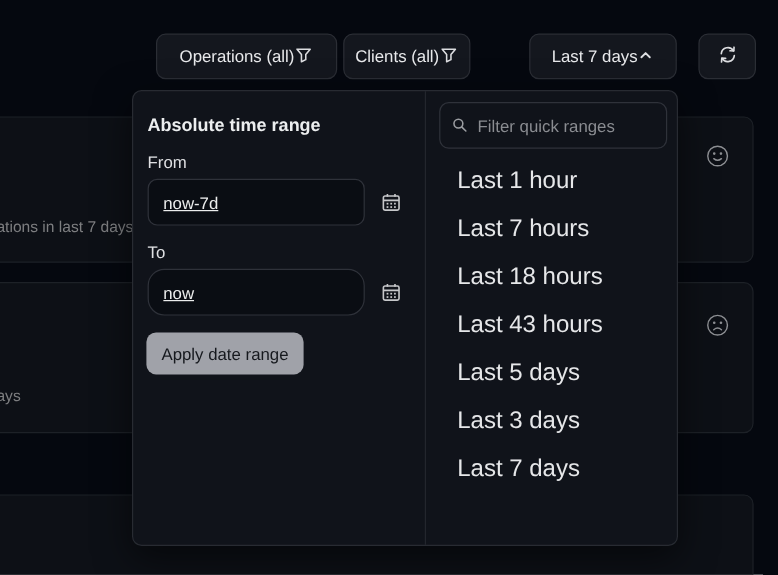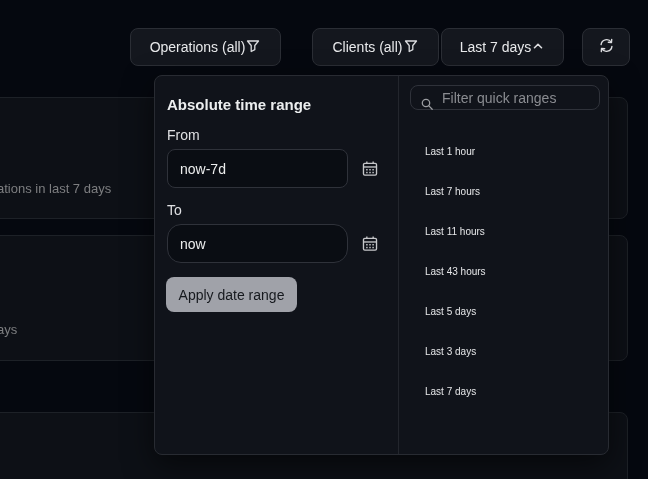--- a/index.html
+++ b/index.html
@@ -28,71 +28,72 @@
   
   .tb-btn{
     position:absolute;top:28px;height:38px;box-sizing:border-box;
     background:#14171e;border:1px solid #2b2e35;border-radius:8px;
     color:#e8e9eb;font-size:14px;display:flex;align-items:center;
     justify-content:center;gap:0;z-index:5;cursor:pointer;
     font-family:"Liberation Sans",sans-serif;
   }
   .tb-btn svg{flex:0 0 auto;}
   #btn-operations{left:130px;width:151px;}
-  #btn-clients{left:312px;width:127px;}
+  #btn-clients{left:286px;width:106px;}
   #btn-timerange{left:441px;width:123px;}
   #btn-refresh{left:582px;width:48px;}
   
   .panel{
     position:absolute;left:110px;top:75px;width:455px;height:380px;
     box-sizing:border-box;background:#10131a;border:1px solid #282b32;
-    border-radius:8px;box-shadow:0 10px 30px rgba(0,0,0,.55);z-index:10;margin-left:44px;
+    border-radius:8px;box-shadow:0 10px 30px rgba(0,0,0,.55);z-index:10;
   }
   .panel .divider{
     position:absolute;left:243px;top:0;bottom:0;width:1px;background:#23262d;
   }
   .tp-title{
     position:absolute;left:12px;top:20px;font-size:15px;font-weight:700;
     color:#eceeef;
   }
   .tp-label{position:absolute;left:12px;font-size:14px;color:#dfe0e3;}
   .tp-label.from{top:51px;}
   .tp-label.to{top:126px;}
   .tp-input{
     position:absolute;left:12px;width:181px;height:39px;box-sizing:border-box;
     background:#0a0d13;border:1px solid #2f323a;border-radius:8px;
     color:#eceded;font-size:14px;padding:0 12px;outline:none;
     font-family:"Liberation Sans",sans-serif;
+    text-decoration:underline;
   }
   .tp-input.from{top:73px;}
   .tp-input.to{top:148px;border-radius:14px;}
   .cal-icon{position:absolute;left:206px;width:18px;height:18px;color:#c6c7ca;cursor:pointer;}
   .cal-icon.from{top:84px;}
   .cal-icon.to{top:159px;}
   .apply-btn{
     position:absolute;left:11px;top:201px;width:131px;height:35px;
     background:#a0a2a9;border:none;border-radius:8px;color:#16191e;
     font-size:14px;display:flex;align-items:center;justify-content:center;
     cursor:pointer;font-family:Liberation Sans, sans-serif;
   }
-  .search-wrap{position:absolute;left:255px;top:9px;width:190px;height:25px;box-sizing:border-box;}
+  .search-wrap{position:absolute;left:255px;top:9px;width:190px;height:39px;box-sizing:border-box;}
   .search-input{
     width:100%;height:100%;box-sizing:border-box;background:transparent;
     border:1px solid #2f323a;border-radius:8px;color:#d8d9db;font-size:14px;
     padding:0 10px 0 31px;outline:none;font-family:"Liberation Sans",sans-serif;
   }
   .search-input::placeholder{color:#8a8c91;opacity:1;}
   .search-icon{
     position:absolute;left:10px;top:12px;width:14px;height:14px;color:#9b9da1;
     pointer-events:none;
   }
   .qr-list{position:absolute;left:244px;top:55px;width:210px;}
   .qr-item{
     height:40px;display:flex;align-items:center;padding-left:26px;
-    font-size:10px;color:#e6e7e9;cursor:pointer;
+    font-size:20px;color:#e6e7e9;cursor:pointer;
   }
 </style>
 </head>
 <body>
 
 <div class="stage">
 
   <div class="bg-card c1"></div>
   <div class="bg-card c2"></div>
   <div class="bg-card c3"></div>
@@ -202,21 +203,21 @@
         <svg viewBox="0 0 14 14" width="14" height="14" fill="none" stroke="currentColor" stroke-width="1.3" stroke-linecap="round">
           <circle cx="6" cy="6" r="3.7"></circle>
           <line x1="8.9" y1="8.9" x2="12.2" y2="12.2"></line>
         </svg>
       </span>
     </div>
 
     <div class="qr-list">
       <div class="qr-item">Last 1 hour</div>
       <div class="qr-item">Last 7 hours</div>
-      <div class="qr-item">Last 11 hours</div>
+      <div class="qr-item">Last 18 hours</div>
       <div class="qr-item">Last 43 hours</div>
       <div class="qr-item">Last 5 days</div>
       <div class="qr-item">Last 3 days</div>
       <div class="qr-item">Last 7 days</div>
     </div>
   </div>
 
 </div>
 
 </body></html>

